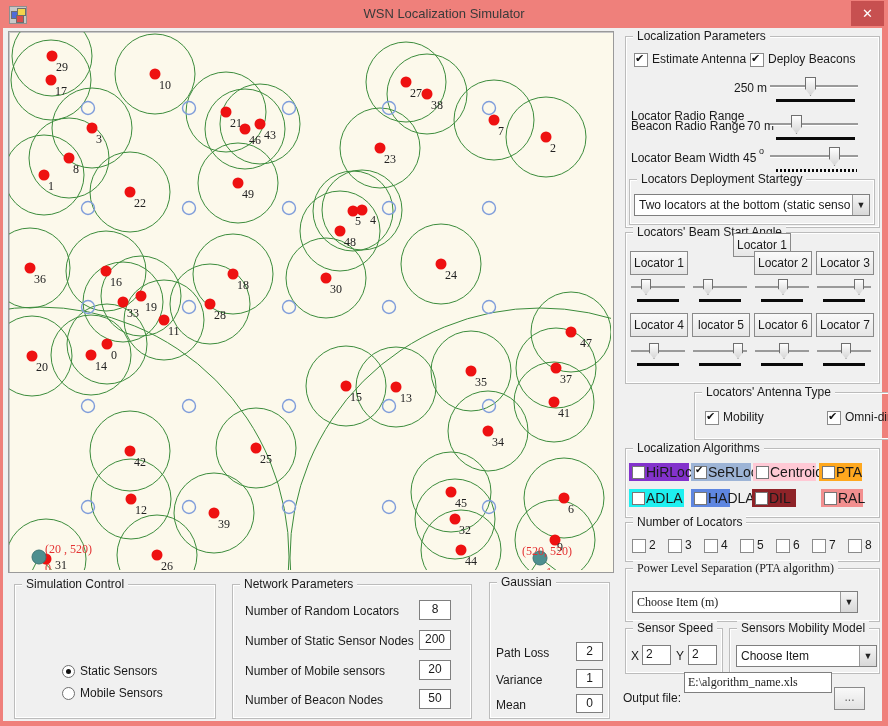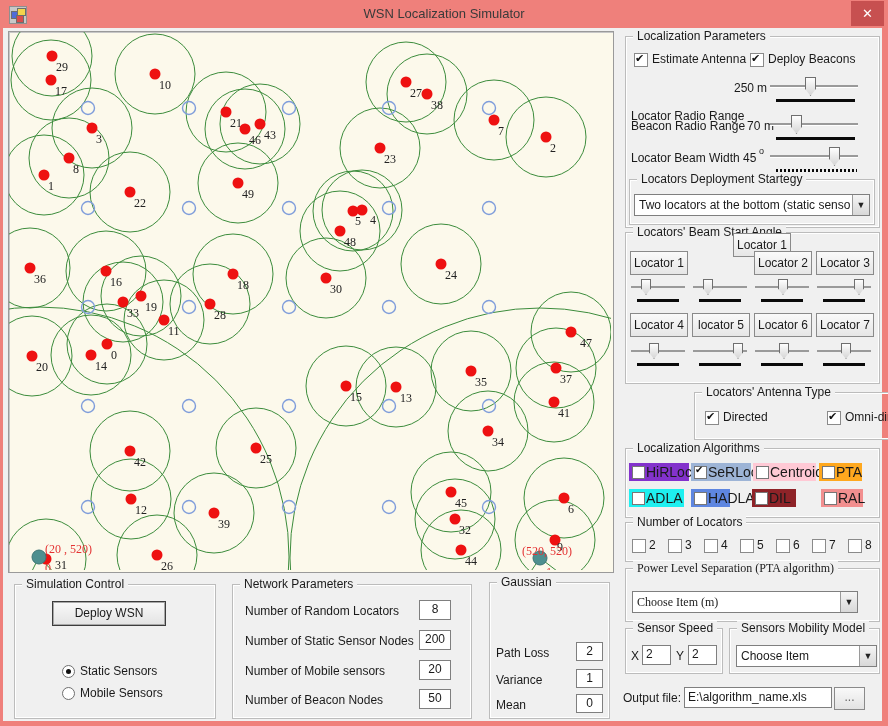--- a/index.html
+++ b/index.html
@@ -357,21 +357,21 @@
         <div class="track"></div>
         <div class="thumb" style="left: 24px;"></div>
       </div>
       <div class="solidbar" style="left: 197px; top: 130px; width: 42px;"></div>
     </div>
 </div>
 
 <div class="abs group" style="left:652px;top:392px;width:253px;height:46px;margin-left:42px;">
   <span class="glabel">Locators' Antenna Type</span>
   <span class="cb checked" style="left:10px;top:18px;"></span>
-  <span class="cb-lab" style="left:28px;top:17px;">Directed</span>
+  <span class="cb-lab" style="left:28px;top:17px;">Mobility</span>
   <span class="cb checked" style="left:132px;top:18px;"></span>
   <span class="cb-lab" style="left:150px;top:17px;">Omni-directional</span>
 </div>
 
 <div class="abs group" style="left:625px;top:448px;width:253px;height:68px;">
   <span class="glabel">Localization Algorithms</span>
   <div id="algo-rows" style="position:absolute;left:0;top:0;right:0;bottom:0;">
       <div class="algo-block" style="left: 3px; top: 14px; width: 60px; background: rgb(131, 50, 204);">
         <span class="acb"></span>
         <span class="alab">HiRLoc</span>
@@ -445,26 +445,25 @@
 
 <div class="abs group" style="left:729px;top:628px;width:149px;height:44px;">
   <span class="glabel">Sensors Mobility Model</span>
   <div class="combo" style="left:6px;top:16px;width:135px;height:20px;line-height:20px;">
     <span class="ctext">Choose Item</span>
     <span class="arrow">▼</span>
   </div>
 </div>
 
 <span class="abs lab" style="left:623px;top:691px;">Output file:</span>
-<div class="abs tb" style="left:684px;top:687px;width:143px;height:19px;line-height:19px;">E:\algorithm_name.xls</div>
+<div class="abs tb" style="left:684px;top:672px;width:143px;height:19px;line-height:19px;font-family:Liberation Serif, serif;">E:\algorithm_name.xls</div>
 <div class="abs btn" style="left:834px;top:687px;width:29px;height:21px;line-height:19px;color:#666;">...</div>
 
 <div class="abs group" style="left:14px;top:584px;width:200px;height:133px;">
   <span class="glabel">Simulation Control</span>
-  <div class="btn default" style="left:37px;top:16px;width:112px;height:23px;line-height:23px;">Deploy WSN</div>
   <span class="radio checked" style="left:47px;top:80px;"></span>
   <span class="lab" style="left:65px;top:79px;">Static Sensors</span>
   <span class="radio" style="left:47px;top:102px;"></span>
   <span class="lab" style="left:65px;top:101px;">Mobile Sensors</span>
 </div>
 
 <div class="abs group" style="left:232px;top:584px;width:238px;height:133px;">
   <span class="glabel">Network Parameters</span>
   <span class="lab" style="left:12px;top:19px;">Number of Random Locators</span>
   <div class="tb center" style="left:186px;top:15px;width:30px;height:18px;">8</div>

